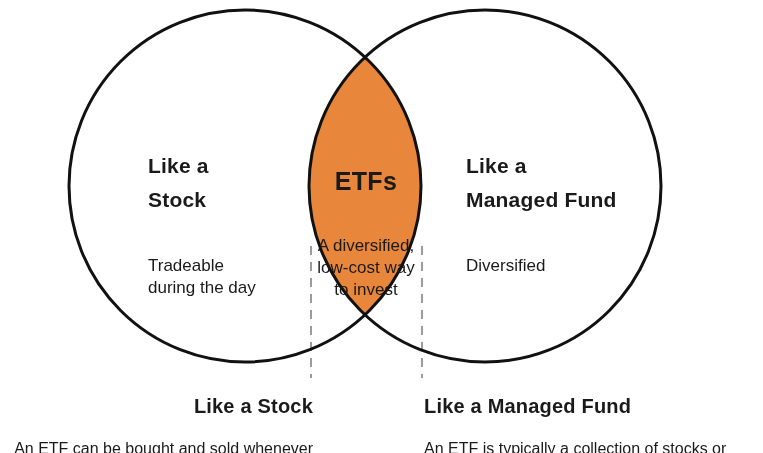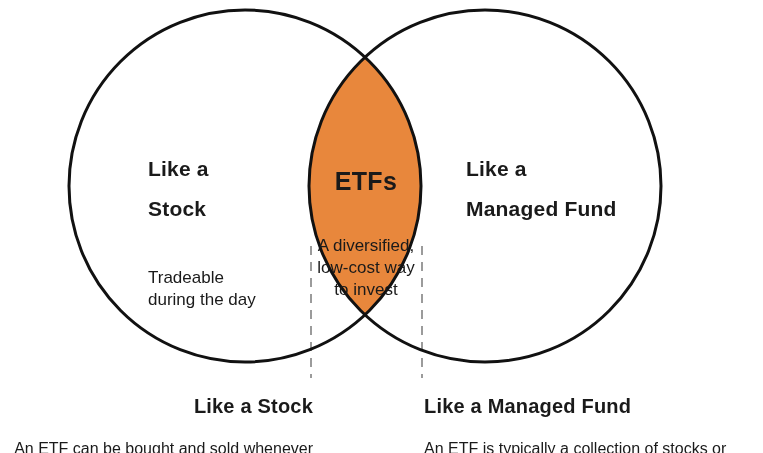--- a/index.html
+++ b/index.html
@@ -20,21 +20,21 @@
     position: absolute;
     left: 0;
     top: 0;
   }
   .label {
     position: absolute;
     white-space: pre-line;
   }
   .circle-title {
     font-size: 21px;
-    line-height: 40px;
+    line-height: 34px;
     font-weight: bold;
     letter-spacing: 0.2px;
   }
   .circle-subtitle {
     font-size: 17px;
     line-height: 22px;
     margin-top: 20px;
   }
   .center-label {
     text-align: center;
@@ -91,20 +91,21 @@
   <div class="label center-label" style="left:366px; top:148px;">
     <div class="center-title">ETFs</div>
     <div class="center-subtitle">A diversified,
 low-cost way
 to invest</div>
   </div>
 
   <div class="label" style="left:466px; top:131px;">
     <div class="circle-title">Like a
 Managed Fund</div>
+    <div class="circle-subtitle">Diversified</div>
   </div>
 
   <div class="label align-right" style="right:450px; top:376px;">
     <div class="callout-title">Like a Stock</div>
     <div class="callout-body">An ETF can be bought and sold whenever
 the market is open</div>
   </div>
 
   <div class="label align-left" style="left:424px; top:376px;">
     <div class="callout-title">Like a Managed Fund</div>

